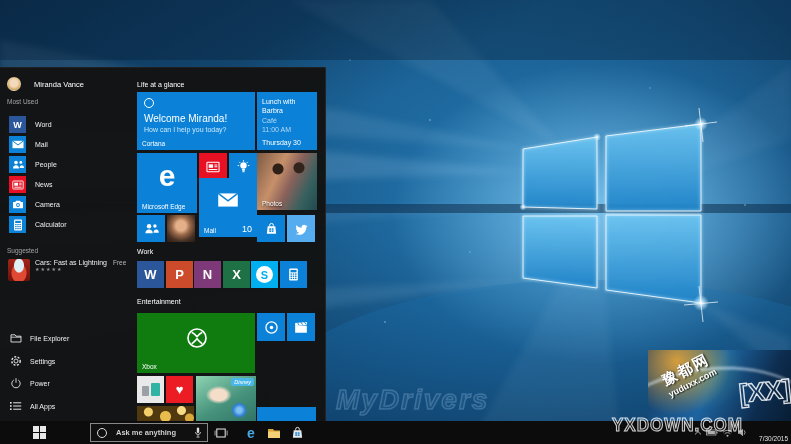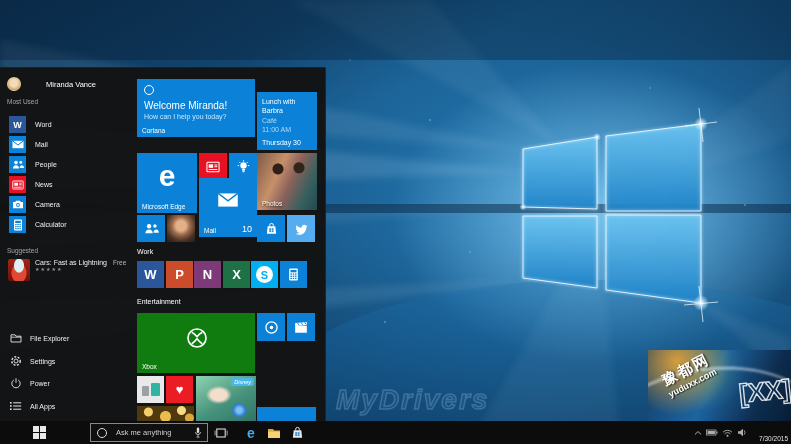--- a/index.html
+++ b/index.html
@@ -97,21 +97,21 @@
 
   
   .taskbar{position:absolute;left:0;top:421px;width:791px;height:23px;background:#0c0c0c;z-index:4;}
   .tb-btn{position:absolute;top:0;height:23px;display:flex;align-items:center;justify-content:center;}
   .start-grid{display:grid;grid-template-columns:6px 6px;grid-template-rows:6px 6px;gap:1px;}
   .start-grid div{background:#e8e8e8;}
   .search-box{position:absolute;left:90px;top:2px;width:118px;height:19px;background:#101010;
     border:1px solid rgba(255,255,255,.5);display:flex;align-items:center;}
   .cortana-circle{width:10px;height:10px;border:1.4px solid #dcdcdc;border-radius:50%;margin-left:6px;flex:0 0 10px;}
   .search-input{flex:1;background:transparent;border:none;outline:none;color:#cfcfcf;
-    font-size:7.5px;font-family:"Liberation Sans",sans-serif;margin-left:7px;min-width:0;}
+    font-size:7.5px;font-family:"Liberation Sans",sans-serif;margin-left:7px;min-width:0;font-weight:bold;}
   .search-input::placeholder{color:#cfcfcf;opacity:1;}
   .tb-edge{font-size:14px;font-weight:bold;color:#47a9e3;}
   .tray{position:absolute;right:0;top:0;height:23px;display:flex;align-items:center;}
   .tray-ic{margin-right:4px;opacity:.85;display:flex;align-items:center;}
   .tb-date{position:absolute;right:3px;bottom:2px;font-size:6.5px;color:#e0e0e0;}
 </style>
 </head>
 <body>
 
 <div class="screen">
@@ -209,24 +209,25 @@
 
   <div class="wm-corner">
     <div class="wm-swoosh"></div>
     <div class="wm-logo">[XX]</div>
     <div class="wm-rot">
       <div class="wm-site">豫都网</div>
       <div class="wm-url">yuduxx.com</div>
     </div>
   </div>
 
+  <div class="wm-taskbar">YXDOWN.COM</div>
 
   <div class="start-menu">
 
-    <div class="sm-row" style="left:7px;top:8px;height:18px;gap:12px;">
+    <div class="sm-row" style="left:7px;top:8px;height:18px;">
       <div class="avatar"></div>
       <span class="user-name">Miranda Vance</span>
     </div>
 
     <div class="sm-abs sm-h" style="left:7px;top:31px;">Most Used</div>
 
     <div class="sm-row" style="left:9px;top:49px;">
       <div class="sm-ic" style="background:#2b579a;">
         <span style="font-size:9px;font-weight:bold;color:#fff;">W</span>
       </div>
@@ -350,21 +351,21 @@
               <rect x="3.2" y="4.5" width="8" height="1"></rect>
               <rect x="3.2" y="7.7" width="8" height="1"></rect>
             </g>
           </svg>
       </div>
       <span class="ft-label">All Apps</span>
     </div>
 
     <div class="group-h" style="left:137px;top:14px;">Life at a glance</div>
 
-    <div class="tile t-accent" style="left:137px;top:12px;width:118px;height:58px;">
+    <div class="tile t-accent" style="left:137px;top:25px;width:118px;height:58px;">
       <div class="cortana-ring"></div>
       <div class="cortana-greet">Welcome Miranda!</div>
       <div class="cortana-prompt">How can I help you today?</div>
       <div class="t-label">Cortana</div>
     </div>
 
     <div class="tile t-accent" style="left:257px;top:25px;width:60px;height:58px;">
       <div class="cal-body">
         <div>Lunch with Barbra</div>
         <div class="cal-dim">Café</div>

